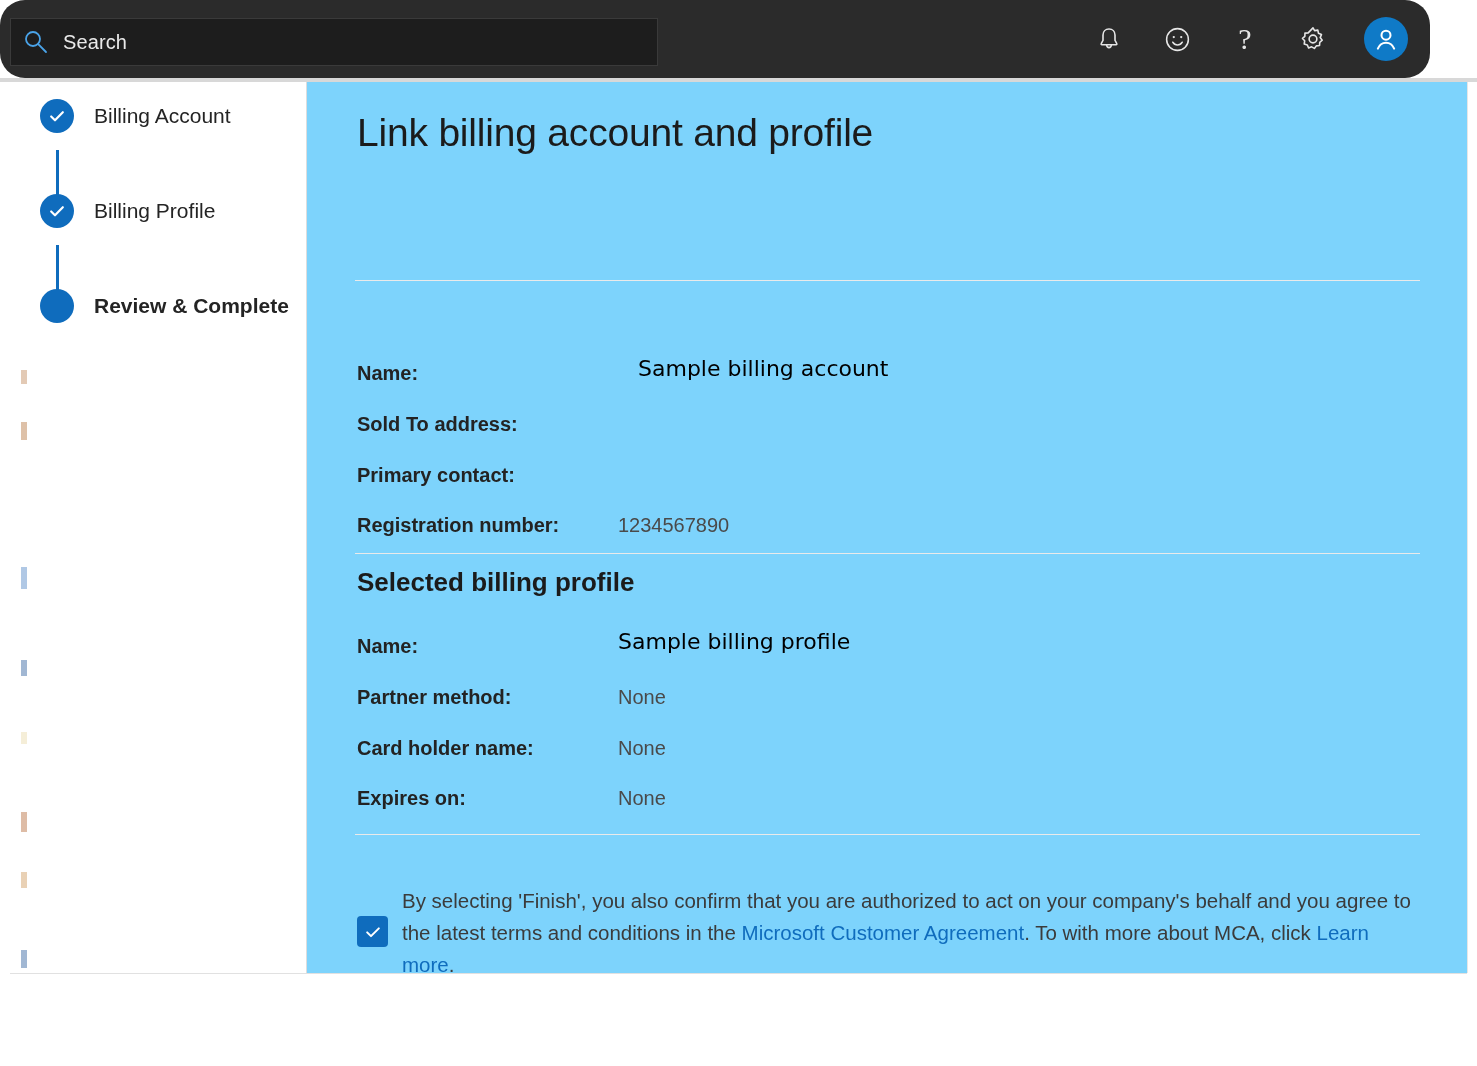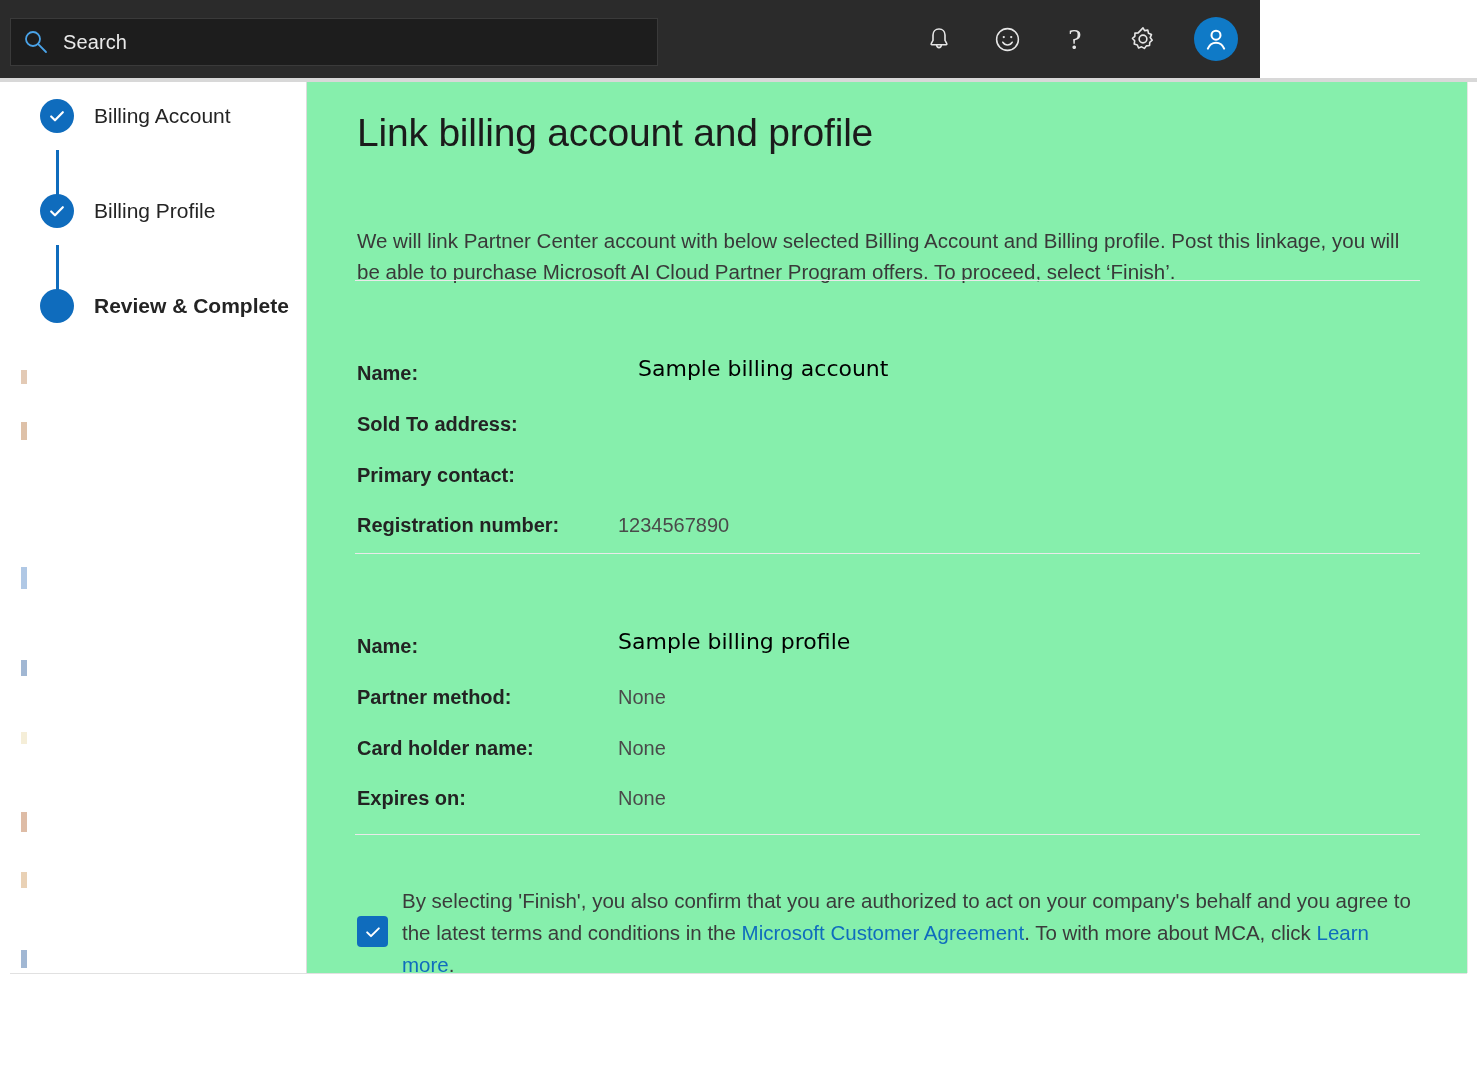--- a/index.html
+++ b/index.html
@@ -13,23 +13,24 @@
     position: relative;
     overflow: hidden;
     font-family: "Liberation Sans", sans-serif;
     -webkit-font-smoothing: antialiased;
   }
 
   
   #topbar {
     position: absolute;
     left: 0; top: 0;
-    width: 1260px; height: 78px;
+    width: 1430px; height: 78px;
     background: #2b2b2b;
     box-sizing: border-box;
+    border-radius: 25px;
   }
   #topbar-underline {
     position: absolute;
     left: 0; top: 78px;
     width: 1477px; height: 4px;
     background: #d8d8d8;
   }
   #search-box {
     position: absolute;
     left: 10px; top: 18px;
@@ -127,21 +128,21 @@
     left: 46px;
     width: 3px;
     background: #0f6cbd;
   }
 
   
   #content {
     position: absolute;
     left: 307px; top: 82px;
     width: 1160px; height: 891px;
-    background: #86efac;
+    background: #7dd3fc;
     overflow: hidden;
   }
   #page-title {
     position: absolute;
     left: 50px; top: 3px;
     font-size: 39px;
     font-weight: 400;
     color: #1b1b1b;
     letter-spacing: -.2px;
   }
@@ -318,39 +319,39 @@
   <div class="gutter-fleck" style="top:730px; height:20px; background:#b56a3a;"></div>
   <div class="gutter-fleck" style="top:790px; height:16px; background:#cf9a5a;"></div>
   <div class="gutter-fleck" style="top:868px; height:18px; background:#2e5f9e;"></div>
 </div>
 <div id="sidebar-divider"></div>
 
 <div id="content">
 
   <h1 id="page-title">Link billing account and profile</h1>
 
-  <p id="intro-text">We will link Partner Center account with below selected Billing Account and Billing profile. Post this linkage, you will be able to purchase Microsoft AI Cloud Partner Program offers. To proceed, select ‘Finish’.</p>
 
   <div class="rule" style="top:198px;"></div>
 
 
   <div class="field-label" style="top:280px;">Name:</div>
   <div class="field-value-overlay" style="left:331px; top:274px;">Sample billing account</div>
 
   <div class="field-label" style="top:331px;">Sold To address:</div>
   <div class="field-value" style="top:331px;"></div>
 
   <div class="field-label" style="top:382px;">Primary contact:</div>
   <div class="field-value" style="top:382px;"></div>
 
   <div class="field-label" style="top:432px;">Registration number:</div>
   <div class="field-value" style="top:432px;">1234567890</div>
 
   <div class="rule" style="top:471px;"></div>
 
+  <div class="section-head" style="top:485px;">Selected billing profile</div>
 
   <div class="field-label" style="top:553px;">Name:</div>
   <div class="field-value-overlay" style="left:311px; top:547px;text-align:center;">Sample billing profile</div>
 
   <div class="field-label" style="top:604px;">Partner method:</div>
   <div class="field-value" style="top:604px;">None</div>
 
   <div class="field-label" style="top:655px;">Card holder name:</div>
   <div class="field-value" style="top:655px;">None</div>
 

